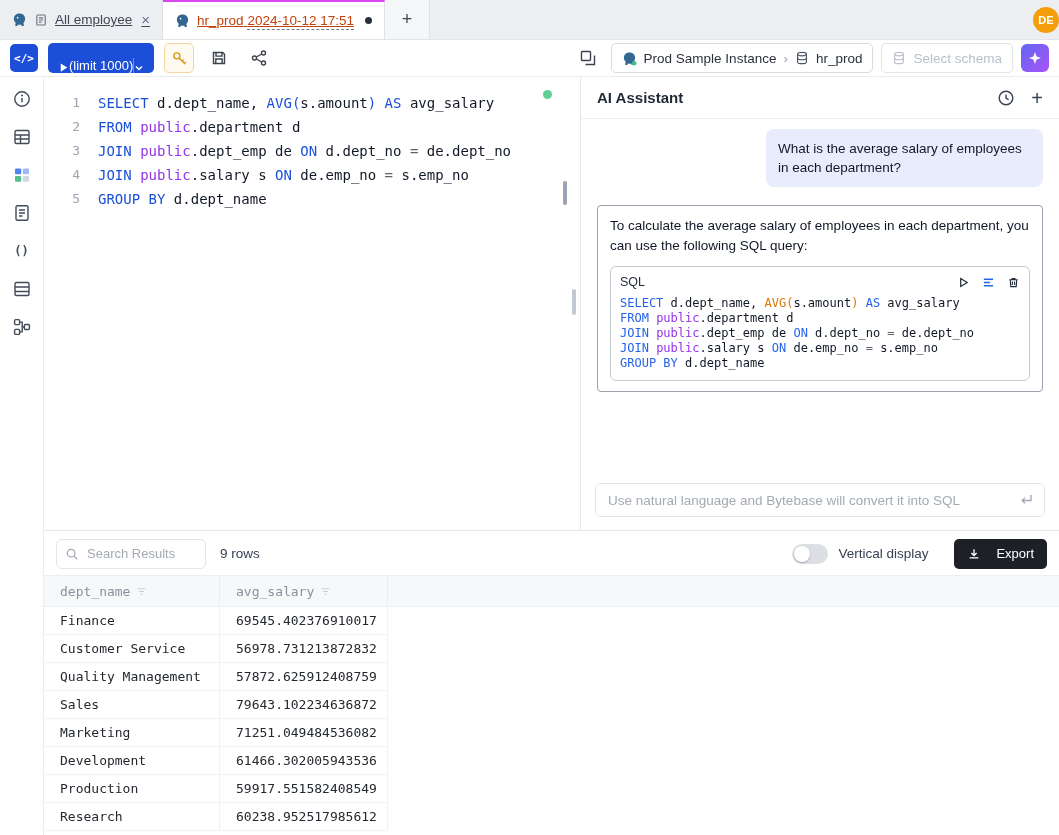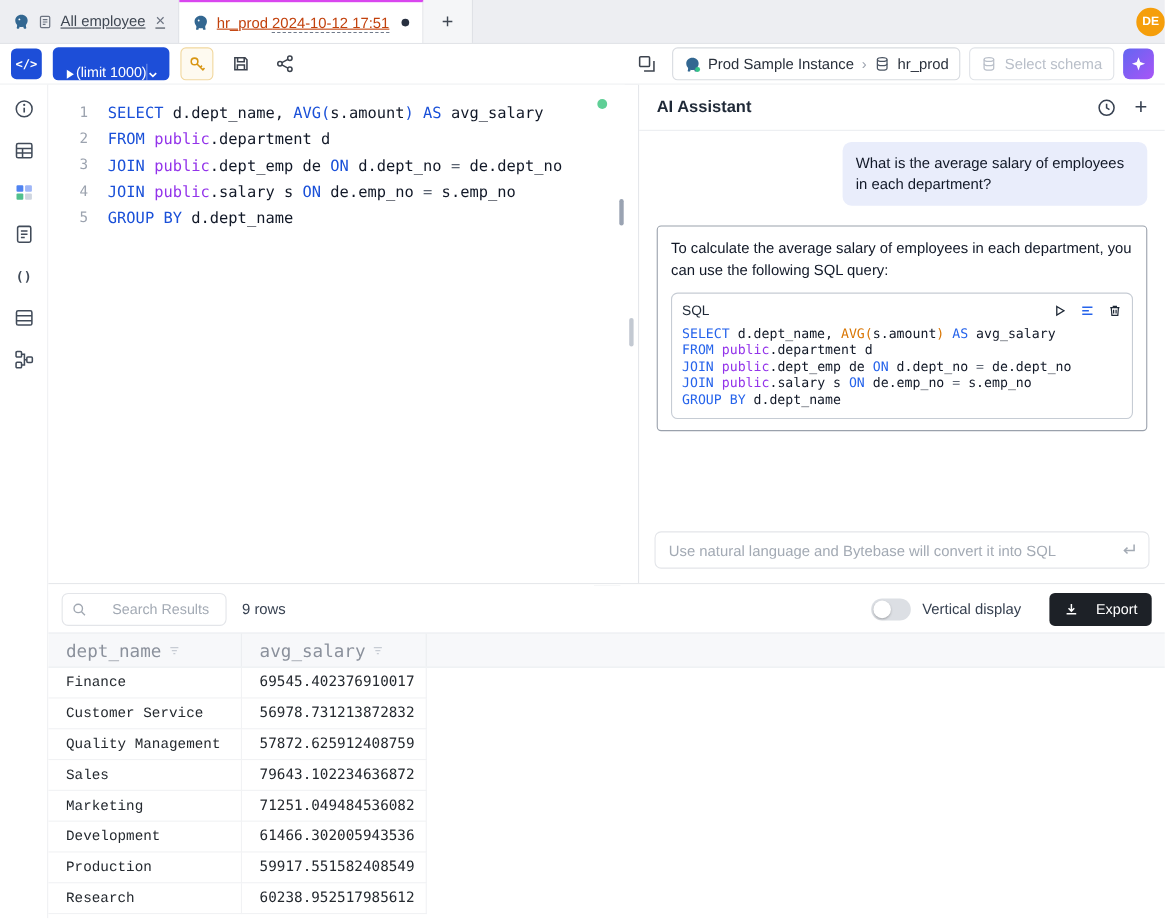--- a/index.html
+++ b/index.html
@@ -67,35 +67,35 @@
   .code-card-header .label{flex:1;}
   .code-card-header .hicon{cursor:pointer;}
   .ai-code{padding:2px 9px 9px;font-family:"DejaVu Sans Mono",monospace;font-size:12px;line-height:15px;white-space:pre;}
   .ai-input{position:absolute;left:14px;right:14px;bottom:13px;height:34px;border:1px solid #e3e5e9;border-radius:6px;display:flex;align-items:center;padding:0 10px;gap:8px;box-sizing:border-box;background:#fff;}
   .ai-input input{flex:1;border:none;outline:none;font-size:13.5px;color:#111827;font-family:inherit;background:transparent;}
   .ai-input input::placeholder{color:#a3aab4;}
   
   .results{position:absolute;left:44px;right:0;top:532px;bottom:0;background:#fff;}
   .results-toolbar{height:43px;display:flex;align-items:center;padding:0 12px;gap:14px;box-sizing:border-box;}
   .search-box{width:150px;height:30px;border:1px solid #e3e5e9;border-radius:6px;display:flex;align-items:center;padding:0 8px;gap:6px;box-sizing:border-box;}
-  .search-box input{width:100%;border:none;outline:none;font-size:13px;font-family:inherit;background:transparent;color:#1d4ed8;margin-left:15px;}
+  .search-box input{width:100%;border:none;outline:none;font-size:13px;font-family:inherit;background:transparent;color:#1d4ed8;}
   .search-box input::placeholder{color:#a3aab4;}
   .rowcount{font-size:13.5px;color:#374151;}
   .results-right{margin-left:auto;display:flex;align-items:center;gap:10px;font-size:13.5px;color:#374151;}
   .toggle{width:36px;height:20px;border-radius:10px;background:#dcdfe4;position:relative;cursor:pointer;}
   .toggle .knob{position:absolute;left:2px;top:2px;width:16px;height:16px;border-radius:50%;background:#fff;box-shadow:0 1px 2px rgba(0,0,0,.25);}
   .export-btn{margin-left:16px;height:30px;display:flex;align-items:center;gap:15px;padding:0 13px;background:#1d2127;color:#fff;border:none;border-radius:5px;font-size:13px;cursor:pointer;font-family:inherit;}
-  .thead{display:flex;height:32px;background:#f7f8fa;border-top:1px solid #eceef1;border-bottom:1px solid #eceef1;font-family:"DejaVu Sans Mono",monospace;font-size:16px;color:#8b919c;align-items:stretch;box-sizing:border-box;}
+  .thead{display:flex;height:32px;background:#f7f8fa;border-top:1px solid #eceef1;border-bottom:1px solid #eceef1;font-family:"DejaVu Sans Mono",monospace;font-size:13px;color:#8b919c;align-items:stretch;box-sizing:border-box;}
   .th{display:flex;align-items:center;gap:6px;padding-left:16px;box-sizing:border-box;cursor:pointer;}
   .th.c1{width:176px;border-right:1px solid #eceef1;}
   .th.c2{width:168px;border-right:1px solid #eceef1;}
   .th.fill{flex:1;cursor:default;}
   .trow{display:flex;height:28px;font-family:"DejaVu Sans Mono",monospace;font-size:13px;color:#24292f;}
   .tcell{display:flex;align-items:center;padding-left:16px;box-sizing:border-box;border-bottom:1px solid #f1f2f4;}
-  .tcell.c1{width:176px;border-right:1px solid #f1f2f4;font-family:Liberation Mono, monospace;}
+  .tcell.c1{width:176px;border-right:1px solid #f1f2f4;}
   .tcell.c2{width:168px;border-right:1px solid #f1f2f4;}
   .tfill{flex:1;}
 </style>
 </head>
 <body>
 
 <div class="app">
 
   <div class="tabbar">
     <div class="tab">

